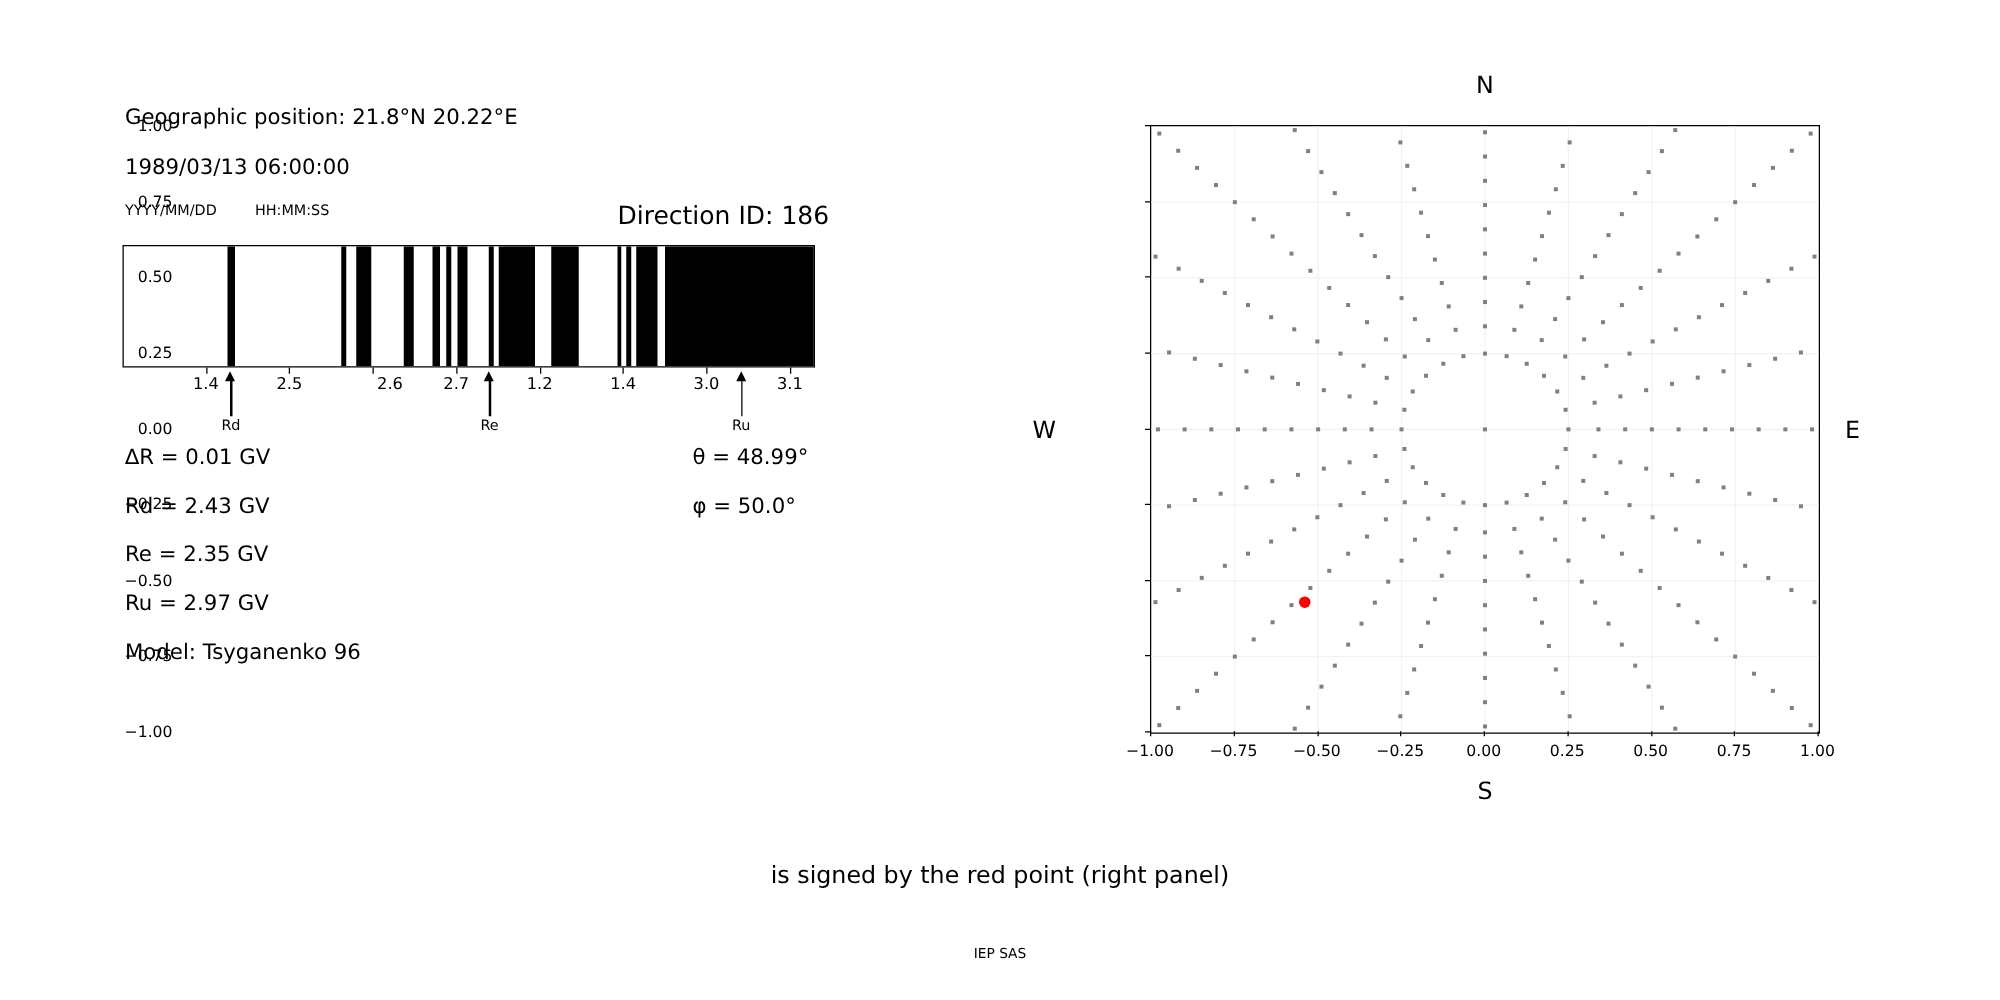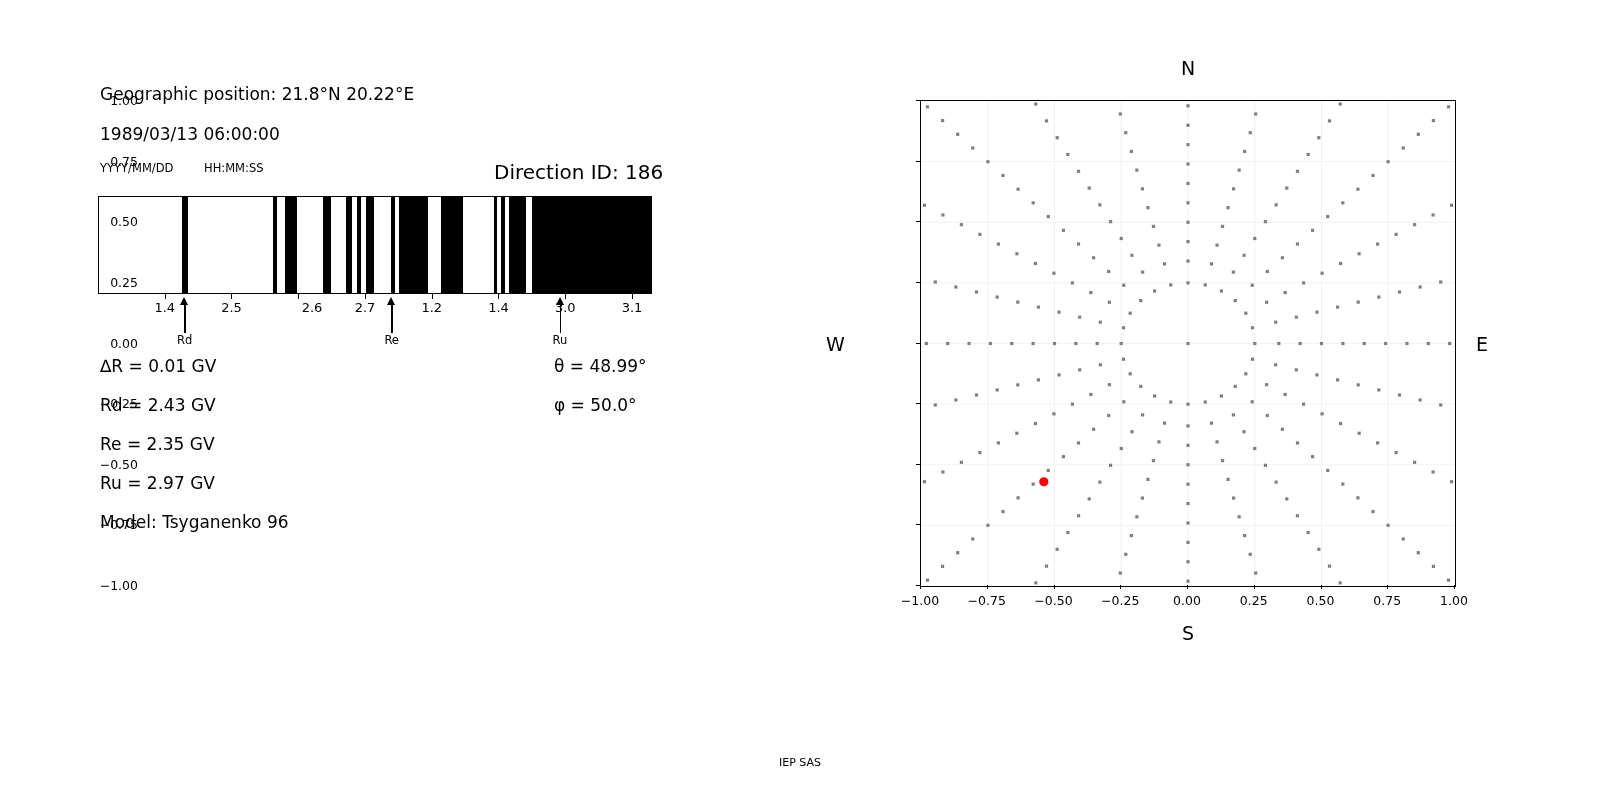--- a/index.html
+++ b/index.html
@@ -118,21 +118,21 @@
       <div class="marker" style="left: 86.7711px;">
         <div class="shaft"></div>
         <div class="head"></div>
         <div class="mlabel">Rd</div>
       </div>
       <div class="marker" style="left: 293.687px;">
         <div class="shaft"></div>
         <div class="head"></div>
         <div class="mlabel">Re</div>
       </div>
-      <div class="marker" style="left: 434px; margin-left: 15px;">
+      <div class="marker" style="left: 467px; margin-left: 15px;">
         <div class="shaft"></div>
         <div class="head"></div>
         <div class="mlabel">Ru</div>
       </div>
     </div>
 
   <div class="param param-left" style="top:356px">∆R = 0.01 GV</div>
   <div class="param param-left" style="top:395px">Rd = 2.43 GV</div>
   <div class="param param-left" style="top:434px">Re = 2.35 GV</div>
   <div class="param param-left" style="top:473px">Ru = 2.97 GV</div>
@@ -475,14 +475,15 @@
     <div class="xtick-mark" style="left: 1253.75px; top: 585px;"></div>
     <div class="ax-tick-x" style="left: 1320.5px; top: 593px;">0.50</div>
     <div class="xtick-mark" style="left: 1320.5px; top: 585px;"></div>
     <div class="ax-tick-x" style="left: 1387.25px; top: 593px;">0.75</div>
     <div class="xtick-mark" style="left: 1387.25px; top: 585px;"></div>
     <div class="ax-tick-x" style="left: 1454px; top: 593px;">1.00</div>
     <div class="xtick-mark" style="left: 1454px; top: 585px;"></div>
   </div>
 
 <div id="caption">
+  <div>is signed by the red point (right panel)</div>
 </div>
 <div id="footer">IEP SAS</div>
 
 </body></html>

